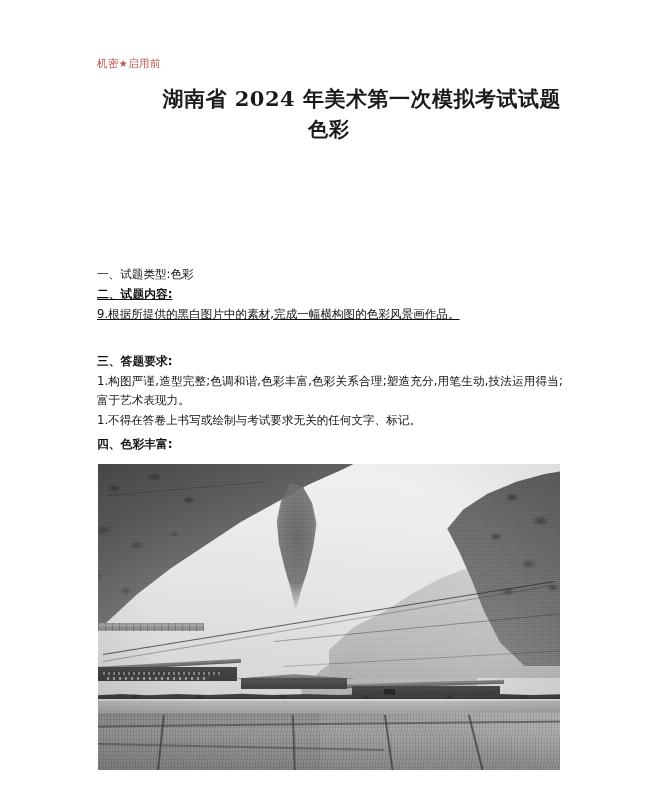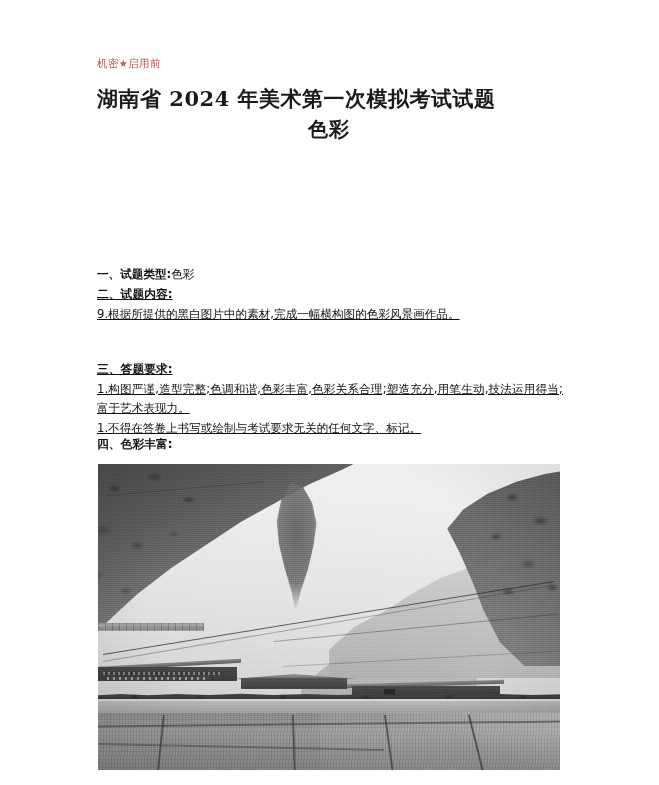--- a/index.html
+++ b/index.html
@@ -37,21 +37,21 @@
     white-space: nowrap;
   }
   .secrecy .star { font-size: 10px; }
 
   
   .doc-title {
     position: absolute;
     left: 97px;
     top: 85px;
     width: 464px;
-    text-align: left;
+    text-align: right;
     font-family: "DejaVu Serif", "Liberation Serif", serif;
     font-weight: bold;
     font-size: 21px;
     line-height: 28px;
     letter-spacing: 0.5px;
     white-space: nowrap;
   }
   .doc-subtitle {
     position: absolute;
     left: 97px;
@@ -75,26 +75,26 @@
     line-height: 19.6px;
     color: #111;
     text-align: justify;
   }
   .sec-head {
     font-weight: bold;
     font-size: 11.8px;
   }
   .para { margin: 0; }
   .inline-bold { font-weight: bold; }
-  .sec-label { font-weight: bold; }
+  .sec-label { font-weight: normal; }
 
   #notice-block { top: 152px; }
   #type-block   { top: 265px; }
   #content-block{ top: 285px; text-decoration: underline; }
-  #require-block{ top: 360px; text-decoration: underline; }
+  #require-block{ top: 352px; }
   #material-block { top: 435px; }
 
   
   .photo-wrap {
     position: absolute;
     left: 98px;
     top: 464px;
     width: 462px;
     height: 306px;
     overflow: hidden;

